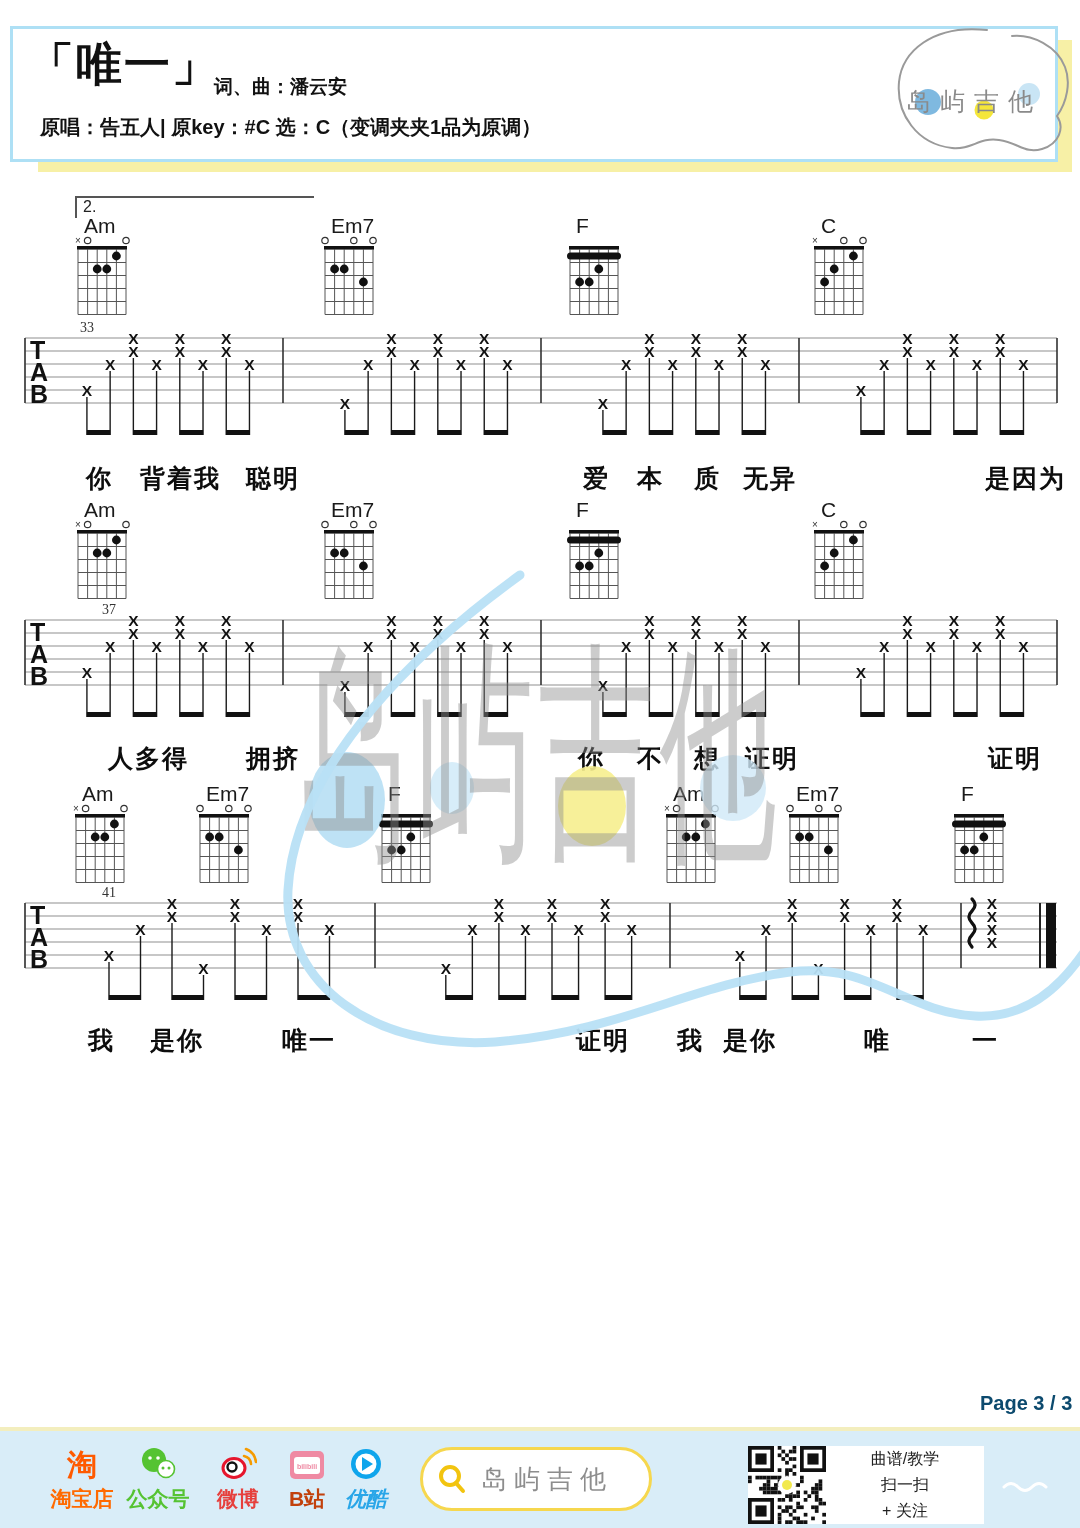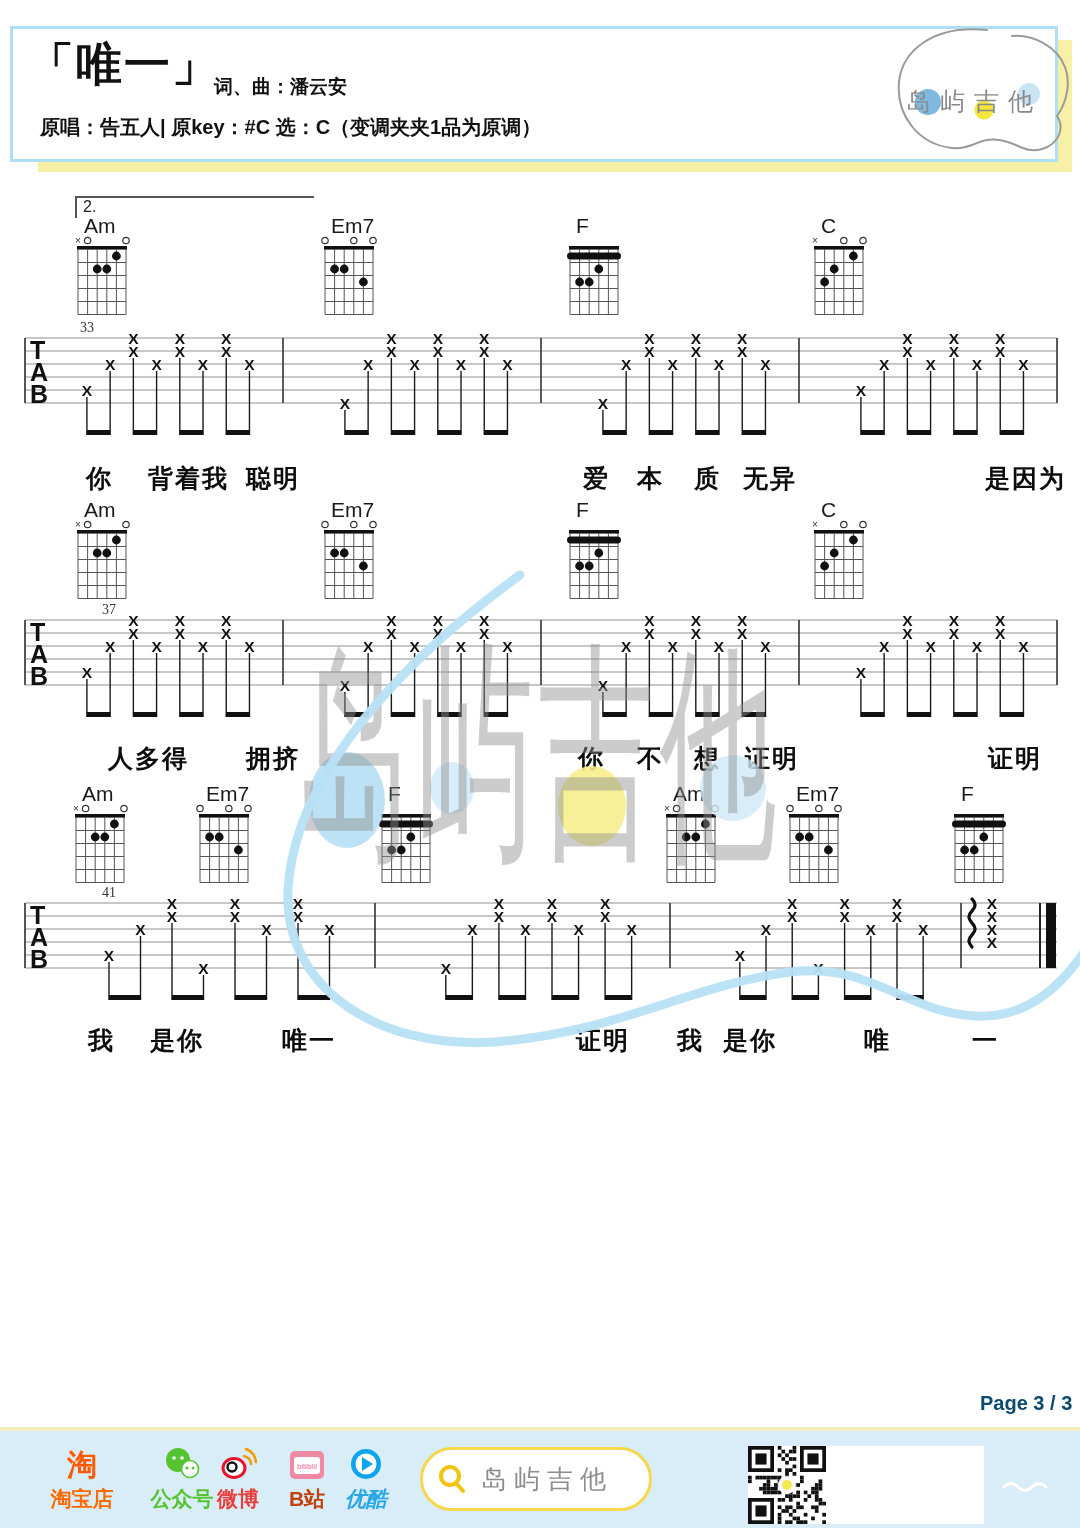--- a/index.html
+++ b/index.html
@@ -251,21 +251,21 @@
         <text x="1023.4599999999999" y="63.5" text-anchor="middle" font-size="15.5" font-weight="bold" fill="#111" font-family="Liberation Sans, sans-serif">X</text>
         <line x1="1023.4599999999999" y1="65" x2="1023.4599999999999" y2="124" stroke="#1a1a1a" stroke-width="1.4"></line>
         <rect x="860.2199999999999" y="124" width="24.620000000000026" height="5" fill="#111"></rect>
         <rect x="906.6599999999999" y="124" width="24.620000000000026" height="5" fill="#111"></rect>
         <rect x="953.0999999999999" y="124" width="24.620000000000026" height="5" fill="#111"></rect>
         <rect x="999.54" y="124" width="24.619999999999912" height="5" fill="#111"></rect>
         <line x1="799" y1="32" x2="799" y2="97" stroke="#333" stroke-width="1.6"></line>
         <line x1="1057" y1="32" x2="1057" y2="97" stroke="#333" stroke-width="1.6"></line>
       </svg>
       <div class="lyric-word" style="left: 86px; top: 462px;">你</div>
-      <div class="lyric-word" style="left: 148px; top: 462px;">背着我</div>
+      <div class="lyric-word" style="left: 140px; top: 462px;">背着我</div>
       <div class="lyric-word" style="left: 246px; top: 462px;">聪明</div>
       <div class="lyric-word" style="left: 583px; top: 462px;">爱</div>
       <div class="lyric-word" style="left: 637px; top: 462px;">本</div>
       <div class="lyric-word" style="left: 694px; top: 462px;">质</div>
       <div class="lyric-word" style="left: 743px; top: 462px; font-family: Liberation Mono, monospace;">无异</div>
       <div class="lyric-word" style="left: 985px; top: 462px;">是因为</div>
       <div class="chord-label" style="left: 84px; top: 498px;">Am</div>
       <div style="position: absolute; left: 73px; top: 518px;"><svg width="58" height="86">
           <line x1="5" y1="15.5" x2="5" y2="80.5" stroke="#555" stroke-width="1"></line>
           <line x1="14.6" y1="15.5" x2="14.6" y2="80.5" stroke="#555" stroke-width="1"></line>
@@ -699,21 +699,21 @@
   <div class="page-label">Page 3 / 3</div>
 
   <div class="footer">
     <div id="footer-links">
         <div class="flink" style="left: 44px; top: 14px; position: absolute;">
           <svg width="38" height="38" viewBox="0 0 38 38" class="ic">
             <text x="19" y="30" text-anchor="middle" font-size="30" font-weight="bold" fill="#ff5a00" font-family="Liberation Sans, sans-serif">淘</text>
           </svg>
           <span class="lb" style="color: rgb(255, 106, 0);">淘宝店</span>
         </div>
-        <div class="flink" style="left: 144px; top: 14px; position: absolute;">
+        <div class="flink" style="left: 120px; top: 14px; position: absolute;">
           <svg width="38" height="38" viewBox="0 0 38 38" class="ic">
             <circle cx="15" cy="15" r="12" fill="#55c332"></circle>
             <circle cx="11" cy="13" r="1.8" fill="#fff"></circle>
             <circle cx="19" cy="13" r="1.8" fill="#fff"></circle>
             <circle cx="27" cy="24" r="8.5" fill="#fff" stroke="#55c332" stroke-width="1.6"></circle>
             <circle cx="24" cy="23" r="1.5" fill="#55c332"></circle>
             <circle cx="30" cy="23" r="1.5" fill="#55c332"></circle>
           </svg>
           <span class="lb" style="color: rgb(85, 195, 50);">公众号</span>
         </div>
@@ -861,18 +861,23 @@
           <rect x="7.428571428571429" y="7.428571428571429" width="11.142857142857142" height="11.142857142857142" fill="#111"></rect>
           <rect x="52" y="0" width="26" height="26" fill="#111"></rect>
           <rect x="55.714285714285715" y="3.7142857142857144" width="18.571428571428573" height="18.571428571428573" fill="#fff"></rect>
           <rect x="59.42857142857143" y="7.428571428571429" width="11.142857142857142" height="11.142857142857142" fill="#111"></rect>
           <rect x="0" y="52" width="26" height="26" fill="#111"></rect>
           <rect x="3.7142857142857144" y="55.714285714285715" width="18.571428571428573" height="18.571428571428573" fill="#fff"></rect>
           <rect x="7.428571428571429" y="59.42857142857143" width="11.142857142857142" height="11.142857142857142" fill="#111"></rect>
           <circle cx="39" cy="39" r="9" fill="#fff"></circle>
           <circle cx="39" cy="39" r="5" fill="#f2e94e"></circle>
         </svg>
+      <div class="qr-cap" id="qr-cap">
+          <div>曲谱/教学</div>
+          <div>扫一扫</div>
+          <div>+ 关注</div>
+        </div>
     </div>
     <svg width="60" height="24" style="position:absolute;left:1002px;top:44px">
       <path d="M2 12 q 7 -7 14 0 t 14 0 t 14 0" stroke="#ffffff" stroke-width="3" fill="none" stroke-linecap="round"></path>
     </svg>
   </div>
 </div>
 
 </body></html>

